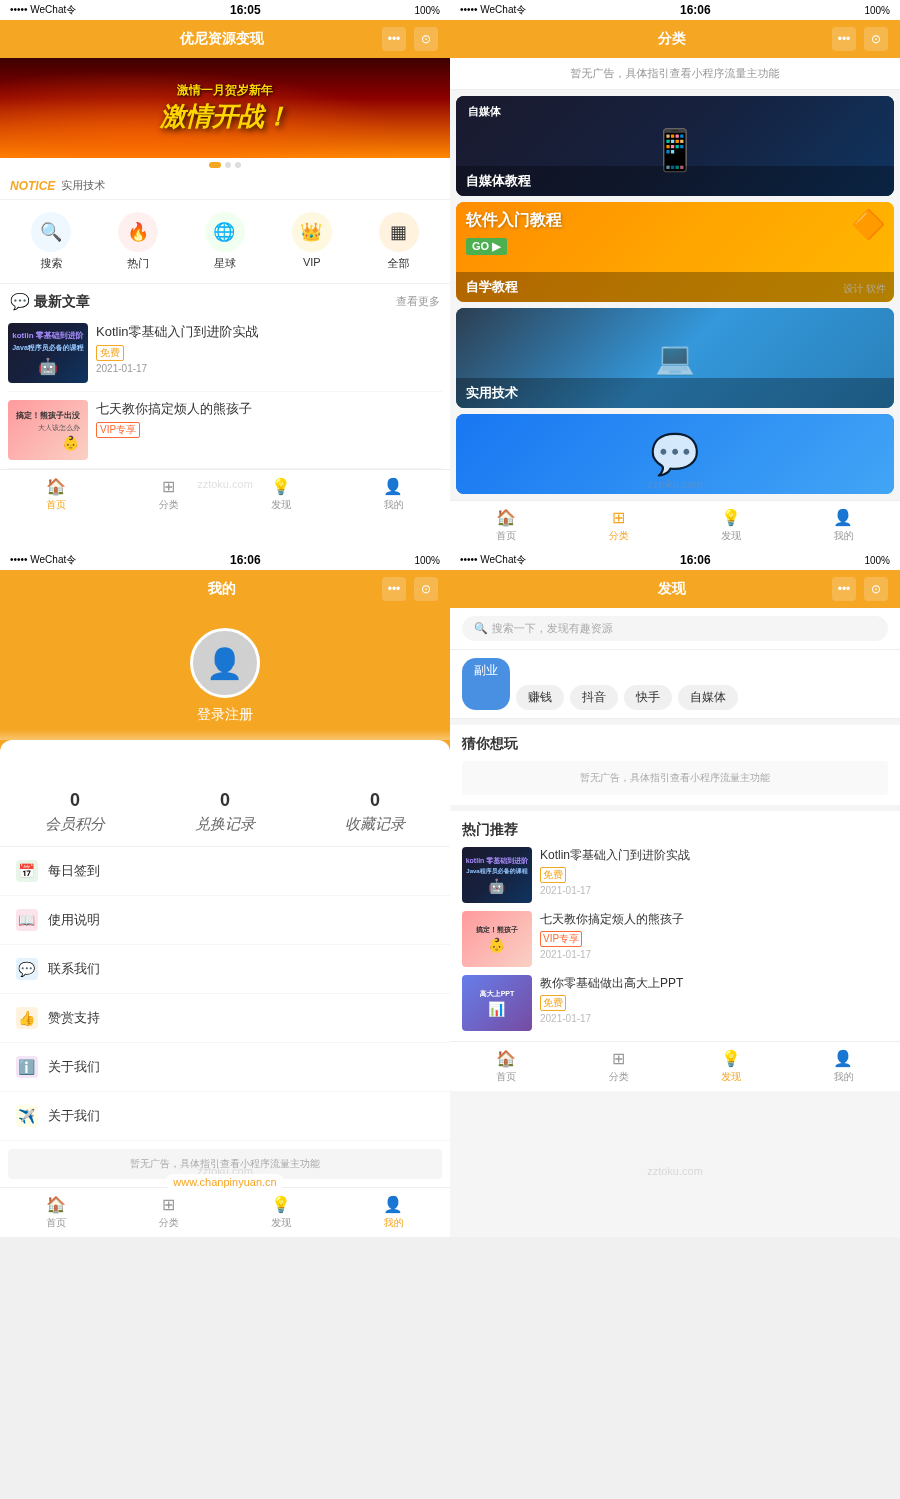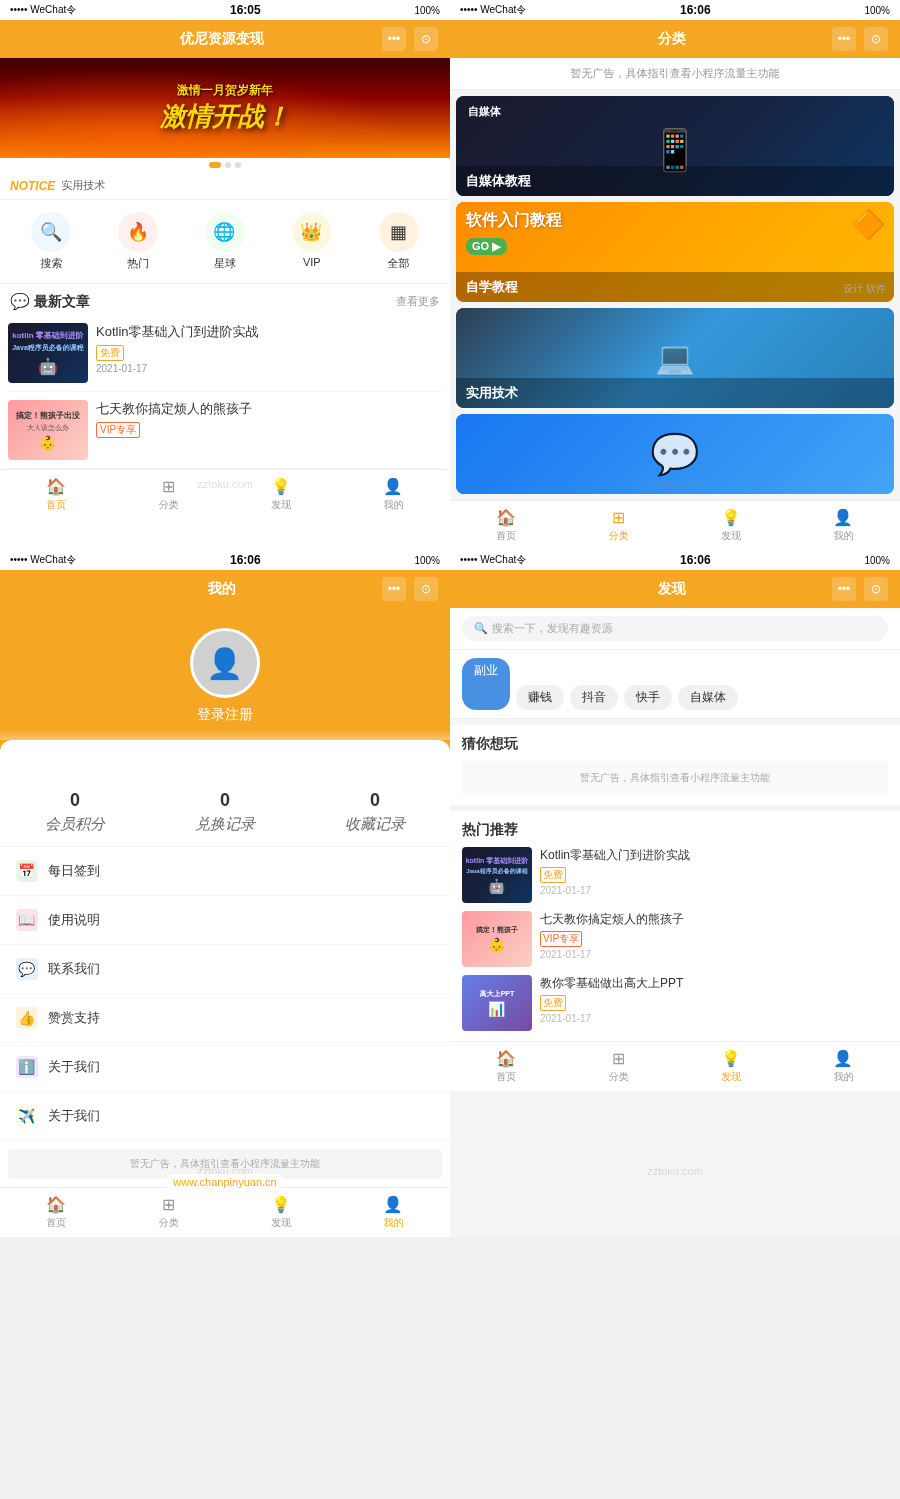--- a/index.html
+++ b/index.html
@@ -515,21 +515,21 @@
         </div>
         <div class="article-info">
           <div class="article-title">Kotlin零基础入门到进阶实战</div>
           <div class="article-perm">免费</div>
           <div class="article-date">2021-01-17</div>
         </div>
       </div>
 
       <div class="article-item">
         <div class="article-thumb article-thumb-2">
-          <div style="text-align:center">
+          <div style="text-align:right">
             <div style="font-size:8px;color:#333;font-weight:700">搞定！熊孩子出没</div>
             <div style="font-size:7px;color:#555;margin-top:2px">大人该怎么办</div>
             <div style="font-size:14px;margin-top:2px">👶</div>
           </div>
         </div>
         <div class="article-info">
           <div class="article-title">七天教你搞定烦人的熊孩子</div>
           <div class="article-perm vip">VIP专享</div>
         </div>
       </div>
@@ -581,21 +581,21 @@
         <div style="position:absolute;inset:0;background:linear-gradient(135deg,#1a1a2e,#16213e,#0f3460)">
           <div style="position:absolute;top:8px;left:12px;color:#fff;font-size:11px;font-weight:600">自媒体</div>
           <div style="position:absolute;top:50%;left:50%;transform:translate(-50%,-40%);font-size:40px">📱</div>
         </div>
         <div class="cat-label">自媒体教程</div>
       </div>
 
       <div class="cat-card cat-card-2">
         <div style="position:absolute;inset:0;background:linear-gradient(135deg,#ff8c00,#ffa500,#ffb700)">
           <div style="position:absolute;top:8px;left:10px;color:#fff;font-size:16px;font-weight:700;text-shadow:1px 1px 3px rgba(0,0,0,0.3)">软件入门教程</div>
-          <div style="position:absolute;top:36px;left:10px;color:#fff;font-size:11px;background:#4CAF50;padding:2px 6px;border-radius:8px;font-weight:700">GO ▶</div>
+          <div style="position:absolute;top:36px;left:10px;color:#fff;font-size:11px;background:#4CAF50;padding:2px 6px;border-radius:2px;font-weight:700">GO ▶</div>
           <div style="position:absolute;top:6px;right:8px;font-size:28px;opacity:0.9">🔶</div>
           <div style="position:absolute;bottom:6px;right:8px;font-size:10px;color:rgba(255,255,255,0.8)">设计  软件</div>
         </div>
         <div class="cat-label">自学教程</div>
       </div>
 
       <div class="cat-card cat-card-3">
         <div style="position:absolute;inset:0;background:linear-gradient(135deg,#2c3e50,#3498db,#2980b9)">
           <div style="position:absolute;inset:0;display:flex;align-items:center;justify-content:center;font-size:32px;opacity:0.6">💻</div>
         </div>

